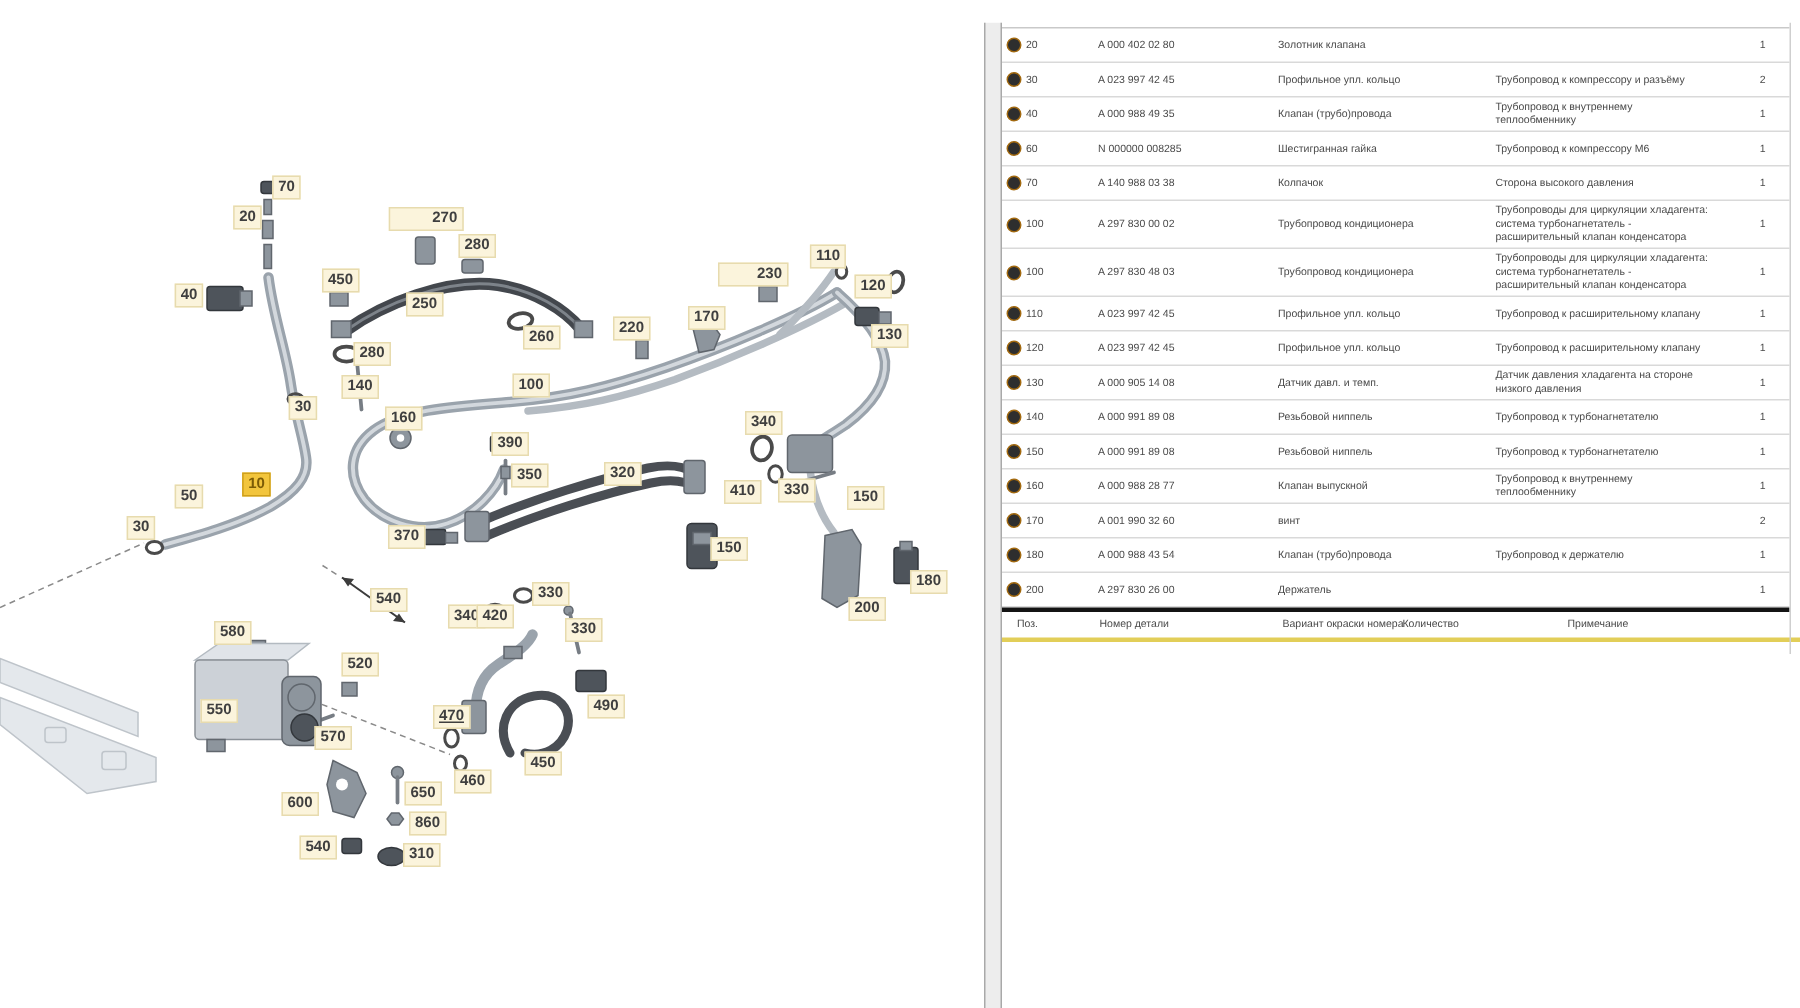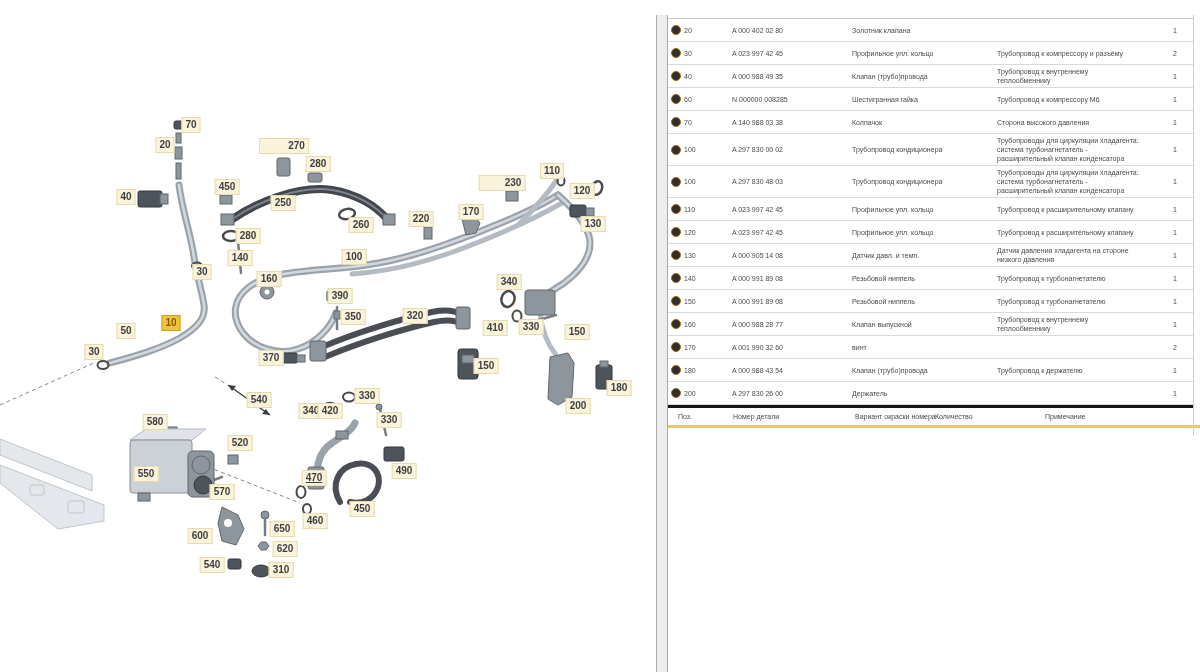--- a/index.html
+++ b/index.html
@@ -234,30 +234,30 @@
         <div class="callout hl" style="left: 171px; top: 308px;">10</div>
         <div class="callout" style="left: 126px; top: 316px;">50</div>
         <div class="callout" style="left: 94px; top: 337px;">30</div>
         <div class="callout" style="left: 271px; top: 343px;">370</div>
         <div class="callout" style="left: 259px; top: 385px;">540</div>
         <div class="callout" style="left: 367px; top: 381px;">330</div>
         <div class="callout" style="left: 311px; top: 396px;">340</div>
         <div class="callout" style="left: 389px; top: 405px;">330</div>
         <div class="callout" style="left: 330px; top: 396px;">420</div>
         <div class="callout" style="left: 404px; top: 456px;">490</div>
-        <div class="callout" style="left: 314px; top: 463px; text-decoration: underline;">470</div>
+        <div class="callout" style="left: 301px; top: 463px; text-decoration: underline;">470</div>
         <div class="callout" style="left: 362px; top: 494px;">450</div>
         <div class="callout" style="left: 315px; top: 506px;">460</div>
         <div class="callout" style="left: 155px; top: 407px;">580</div>
         <div class="callout" style="left: 240px; top: 428px;">520</div>
         <div class="callout" style="left: 146px; top: 459px;">550</div>
         <div class="callout" style="left: 222px; top: 477px;">570</div>
         <div class="callout" style="left: 200px; top: 521px;">600</div>
         <div class="callout" style="left: 282px; top: 514px;">650</div>
-        <div class="callout" style="left: 285px; top: 534px;">620</div>
+        <div class="callout" style="left: 285px; top: 534px;">860</div>
         <div class="callout" style="left: 212px; top: 550px;">540</div>
         <div class="callout" style="left: 281px; top: 555px;">310</div>
         <div class="callout" style="left: 578px; top: 391px;">200</div>
         <div class="callout" style="left: 619px; top: 373px;">180</div>
       </div>
   </div>
 
   <div class="divider"></div>
 
   <div class="table-panel">

